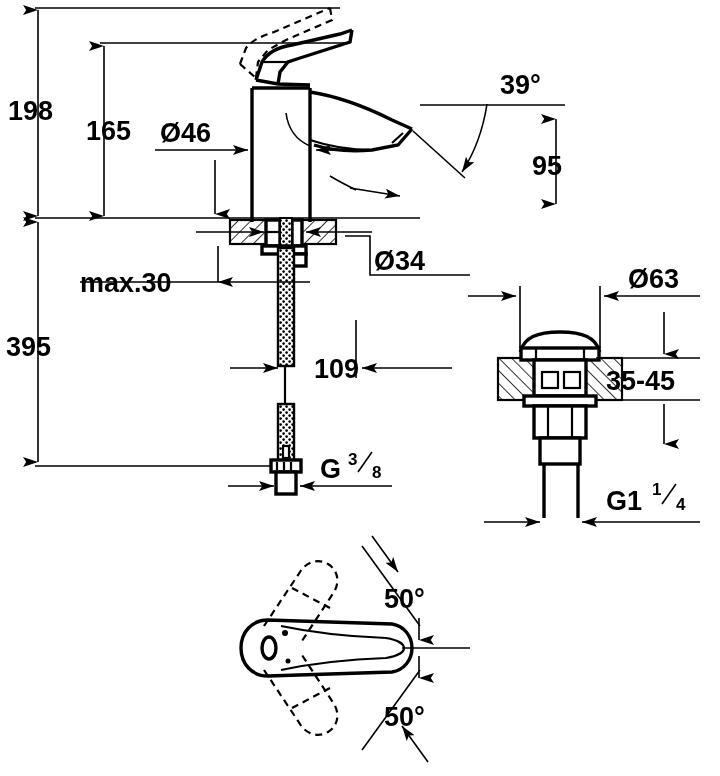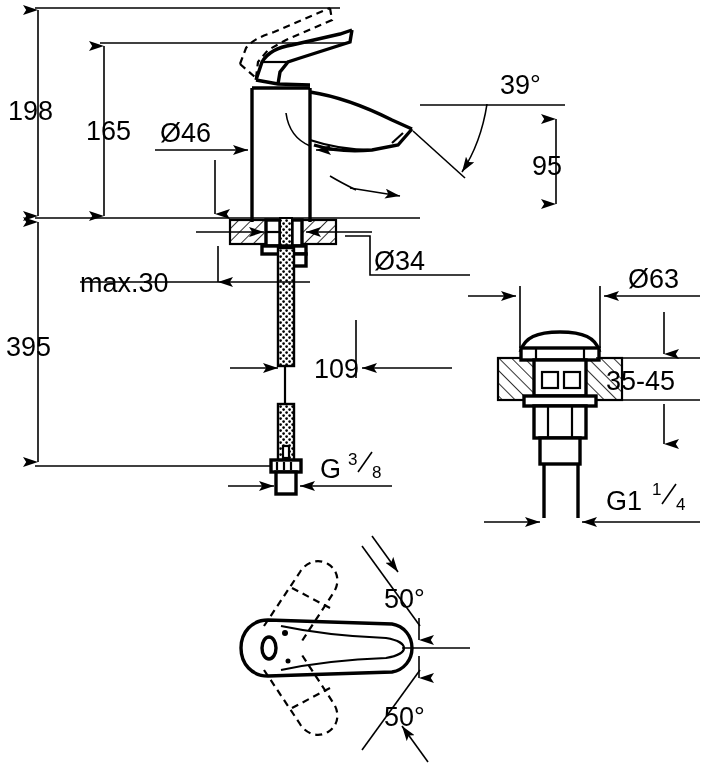--- a/index.html
+++ b/index.html
@@ -1,17 +1,17 @@
 <!DOCTYPE html>
 <html><head>
 <meta charset="utf-8">
 <style>
   html,body{margin:0;padding:0;background:#ffffff;}
   body{width:720px;height:776px;overflow:hidden;font-family:"Liberation Sans",sans-serif;}
-  #stage{position:relative;width:720px;height:776px;background:#fff;}
+  #stage{position:relative;width:720px;height:776px;background:#fff;font-weight:bold;}
   svg{display:block;}
   .dimtext{font-family:"Liberation Sans",sans-serif;font-size:27px;fill:#000;}
   .dimtext-sm{font-family:"Liberation Sans",sans-serif;font-size:17px;fill:#000;}
   .ln{stroke:#000;fill:none;}
   .thin{stroke-width:1.6;}
   .med{stroke-width:2.2;}
   .thick{stroke-width:3.4;}
   .dash{stroke-dasharray:7 5;}
   .nofill{fill:none;}
   .white{fill:#fff;}

